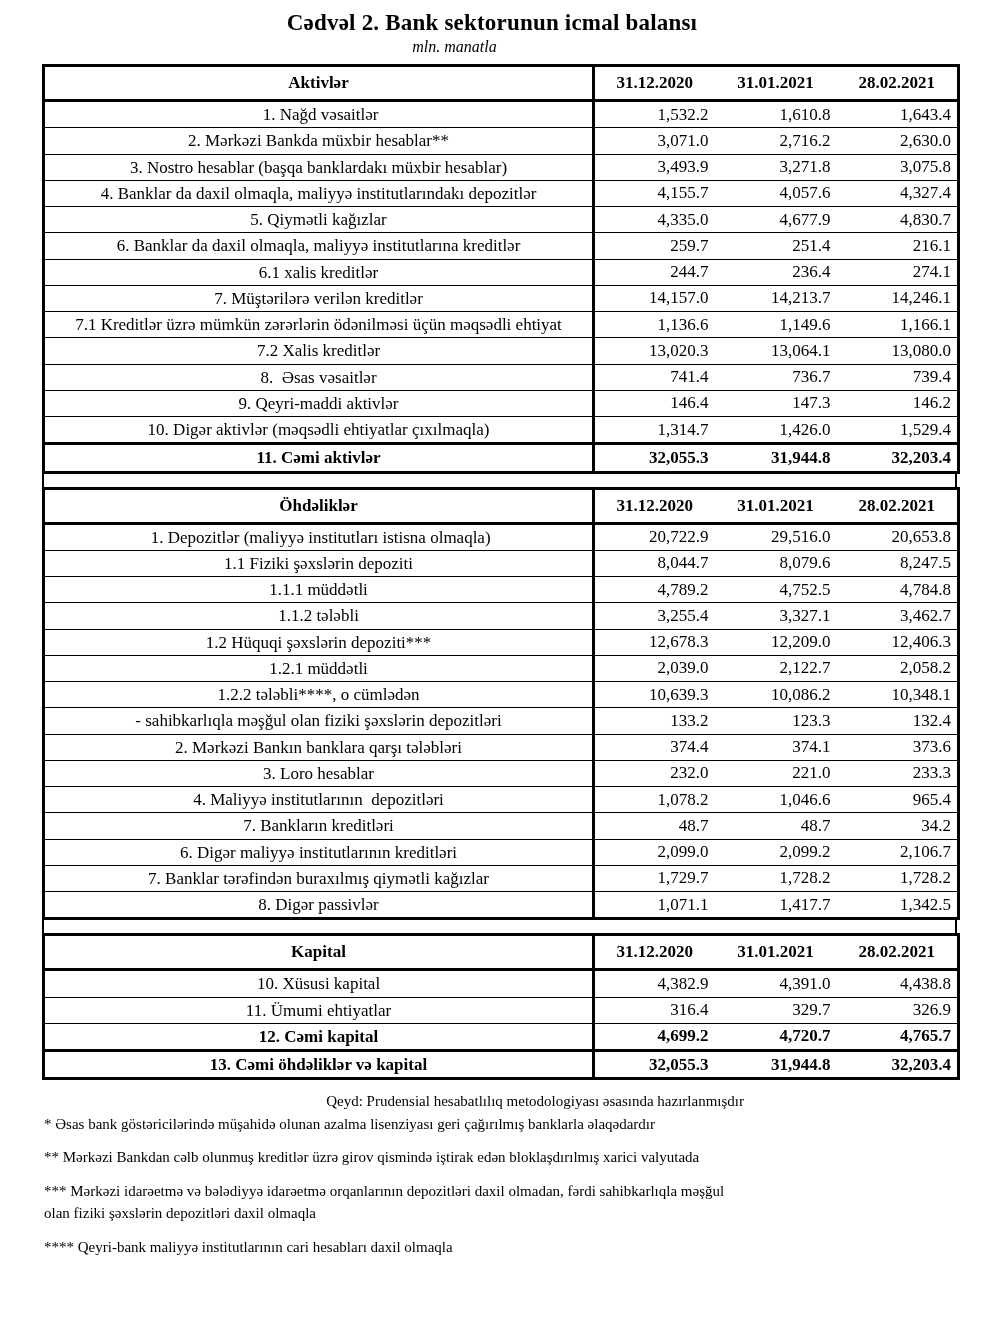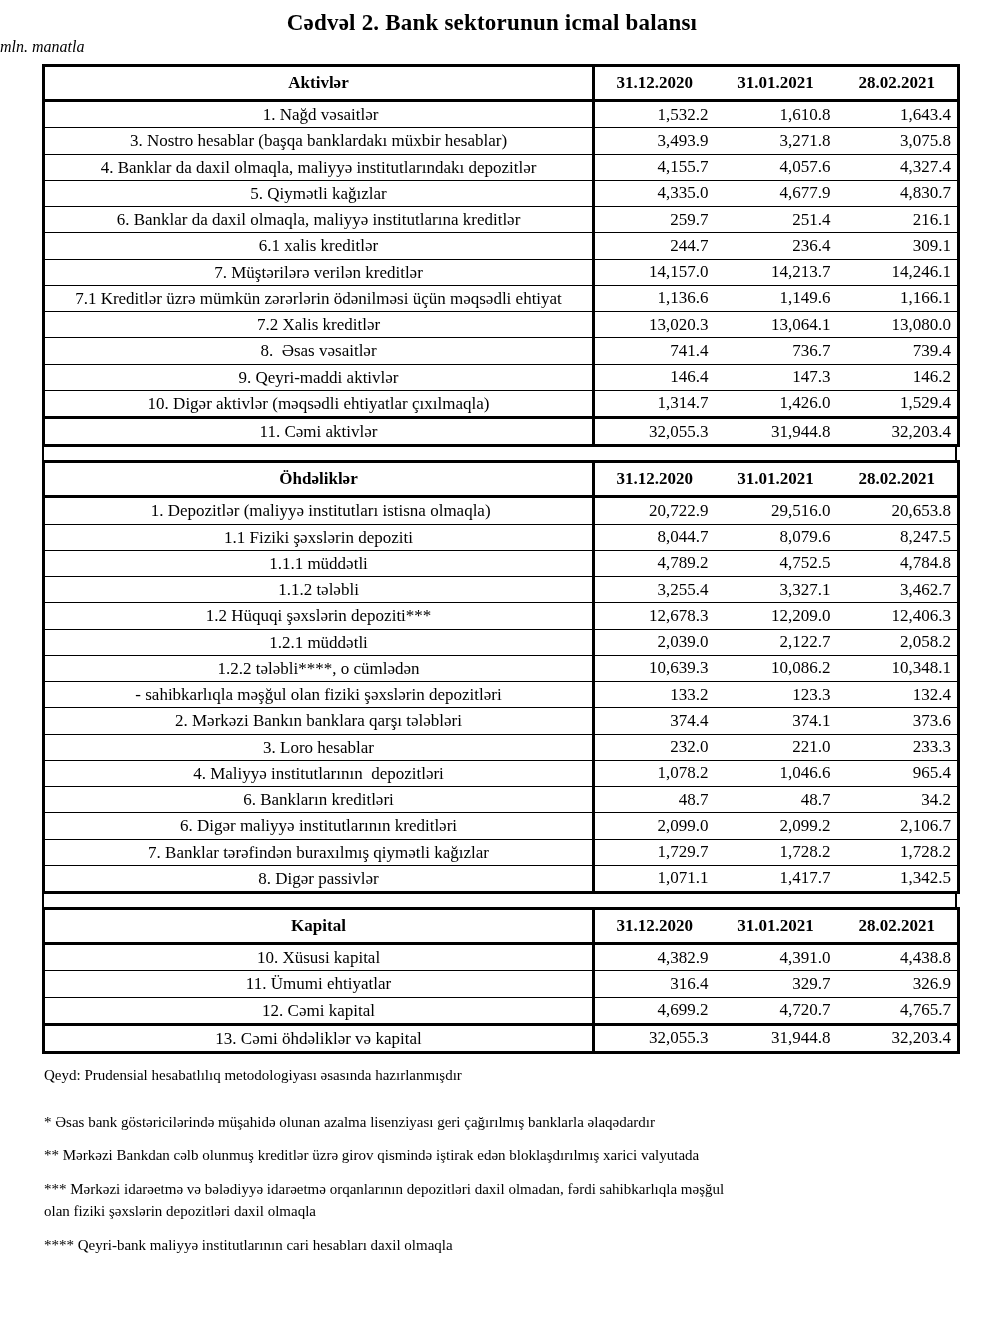--- a/index.html
+++ b/index.html
@@ -5,21 +5,21 @@
   html, body { margin:0; padding:0; overflow:hidden; }
   body {
     width:1000px; height:1323px; background:#ffffff; color:#000000;
     font-family:"Liberation Serif", serif;
   }
   .title {
     margin:10px 16px 2px 0; text-align:center;
     font-size:23px; font-weight:bold; letter-spacing:0.2px;
   }
   .unit-note {
-    text-align:left; font-style:italic; font-size:16px;
+    text-align:center; font-style:italic; font-size:16px;
     padding-right:75px; margin:2px 16px 8px 0;
   }
   .tables { margin-left:42px; width:764px; }
   table.balance {
     border-collapse:collapse; width:915px; table-layout:fixed;
     border:3px solid #000;
   }
   table.balance th, table.balance td {
     font-size:17px; padding:2px 6px; vertical-align:middle;
   }
@@ -28,33 +28,33 @@
     text-align:center; font-size:17px;
   }
   th.lbl-h { border-right:3px solid #000; }
   tbody td { border-top:1px solid #000; height:21px; }
   td.lbl {
     text-align:center; border-right:3px solid #000; white-space:pre-wrap;
     line-height:1.25;
   }
   td.num { text-align:right; padding-right:8px; }
   tr.thick-top td { border-top:3px solid #000; }
-  tr.bold td { font-weight:normal; }
+  tr.bold td { font-weight:bold; }
   td.ind1 { padding-left:42px; }
   td.ind2 { padding-left:60px; }
   .section-spacer {
     height:13px; width:915px; box-sizing:border-box;
     border-left:2px solid #000; border-right:2px solid #000;
     background:#fff;
   }
   .footnotes { margin:10px 0 0 44px; max-width:700px; }
   .footnotes p {
     margin:0 0 11px 0; font-size:15px; line-height:1.5; color:#000;
   }
-  .footnotes p.first { margin-bottom:24px; }
+  .footnotes p.first { margin-bottom:0;text-align:right; }
 </style>
 </head>
 <body>
 
 <div class="page">
   <h1 class="title">Cədvəl 2. Bank sektorunun icmal balansı</h1>
   <div class="unit-note">mln. manatla</div>
   <div class="tables" id="tables">
       <table class="balance">
         <colgroup>
@@ -72,20 +72,26 @@
           </tr>
         </thead>
         <tbody>
           <tr>
             <td class="lbl"> 1. Nağd vəsaitlər</td>
             <td class="num">1,532.2</td>
             <td class="num">1,610.8</td>
             <td class="num">1,643.4</td>
           </tr>
           <tr>
+            <td class="lbl">2. Mərkəzi Bankda müxbir hesablar**</td>
+            <td class="num">3,071.0</td>
+            <td class="num">2,716.2</td>
+            <td class="num">2,630.0</td>
+          </tr>
+          <tr>
             <td class="lbl">3. Nostro hesablar (başqa banklardakı müxbir hesablar)</td>
             <td class="num">3,493.9</td>
             <td class="num">3,271.8</td>
             <td class="num">3,075.8</td>
           </tr>
           <tr>
             <td class="lbl">4. Banklar da daxil olmaqla, maliyyə institutlarındakı depozitlər</td>
             <td class="num">4,155.7</td>
             <td class="num">4,057.6</td>
             <td class="num">4,327.4</td>
@@ -99,21 +105,21 @@
           <tr>
             <td class="lbl">6. Banklar da daxil olmaqla, maliyyə institutlarına kreditlər</td>
             <td class="num">259.7</td>
             <td class="num">251.4</td>
             <td class="num">216.1</td>
           </tr>
           <tr>
             <td class="lbl">6.1 xalis kreditlər</td>
             <td class="num">244.7</td>
             <td class="num">236.4</td>
-            <td class="num">309.1</td>
+            <td class="num">274.1</td>
           </tr>
           <tr>
             <td class="lbl">7. Müştərilərə verilən kreditlər</td>
             <td class="num">14,157.0</td>
             <td class="num">14,213.7</td>
             <td class="num">14,246.1</td>
           </tr>
           <tr>
             <td class="lbl">7.1 Kreditlər üzrə mümkün zərərlərin ödənilməsi üçün məqsədli ehtiyat</td>
             <td class="num">1,136.6</td>
@@ -229,21 +235,21 @@
             <td class="num">221.0</td>
             <td class="num">233.3</td>
           </tr>
           <tr>
             <td class="lbl">4. Maliyyə institutlarının  depozitləri</td>
             <td class="num">1,078.2</td>
             <td class="num">1,046.6</td>
             <td class="num">965.4</td>
           </tr>
           <tr>
-            <td class="lbl">6. Bankların kreditləri</td>
+            <td class="lbl">7. Bankların kreditləri</td>
             <td class="num">48.7</td>
             <td class="num">48.7</td>
             <td class="num">34.2</td>
           </tr>
           <tr>
             <td class="lbl">6. Digər maliyyə institutlarının kreditləri</td>
             <td class="num">2,099.0</td>
             <td class="num">2,099.2</td>
             <td class="num">2,106.7</td>
           </tr>

